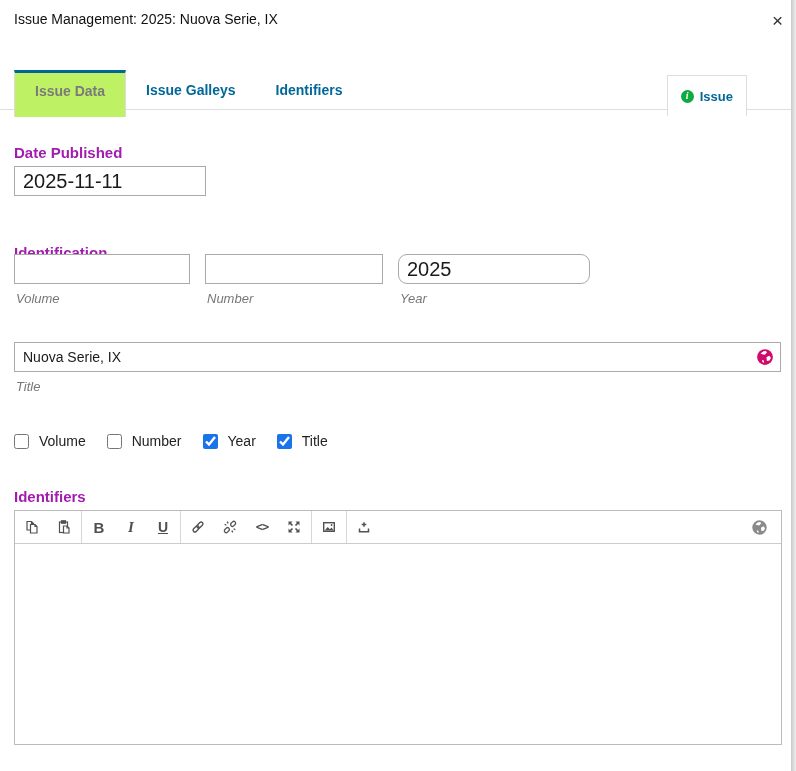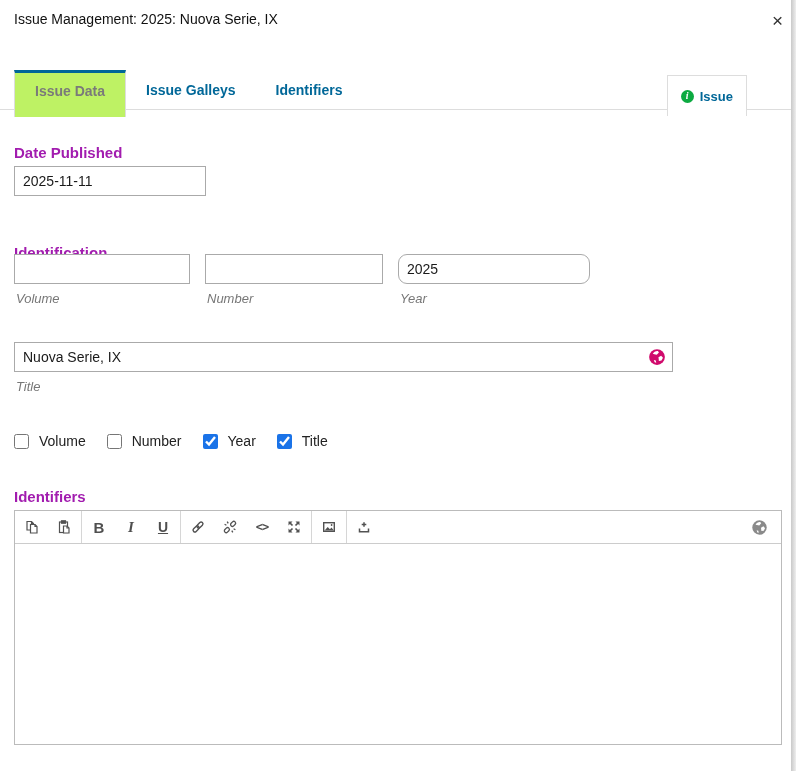--- a/index.html
+++ b/index.html
@@ -26,24 +26,24 @@
     border:1px solid #ddd; border-bottom:none; display:flex; align-items:center; gap:6px;
     padding:0 13px; z-index:3; cursor:pointer; }
   .help-tab .label { font-size:13px; font-weight:700; color:#006798; }
   .help-ico { width:13px; height:13px; border-radius:50%; background:#0caa41; color:#fff;
     font-family:"Liberation Serif",serif; font-size:10px; font-weight:700; font-style:italic;
     display:flex; align-items:center; justify-content:center; line-height:1; }
 
   
   .sect-h { position:absolute; left:14px; font-size:15px; font-weight:700; color:#a21caf; }
   .txt-input { position:absolute; height:30px; border:1px solid #aaa; background:#fff;
-    font-size:14px; color:#1a1a1a; padding:0 8px; font-family:"Liberation Sans",sans-serif; }
+    font-size:20px; color:#1a1a1a; padding:0 8px; font-family:"Liberation Sans",sans-serif; }
   .fld-label { position:absolute; font-size:13px; font-style:italic; color:#777; }
 
-  .title-wrap { position:absolute; left:14px; top:342px; width:659px; height:30px; }
+  .title-wrap { position:absolute; left:14px; top:342px; width:767px; height:30px; }
   .title-wrap input { position:static; width:100%; height:100%; border:1px solid #aaa;
     font-size:14px; padding:0 38px 0 8px; font-family:"Liberation Sans",sans-serif; color:#1a1a1a; }
   .globe-btn { position:absolute; right:7px; top:6px; width:18px; height:18px; border:none;
     background:none; padding:0; cursor:pointer; }
 
   
   .toggles { position:absolute; left:14px; top:433px; display:flex; align-items:center; }
   .toggle { display:flex; align-items:center; margin-right:21px; cursor:pointer; }
   .toggle input { width:15px; height:15px; accent-color:#1a73e8; margin:0; cursor:pointer; }
   .toggle span { font-size:14px; color:#222; margin-left:10px; }

